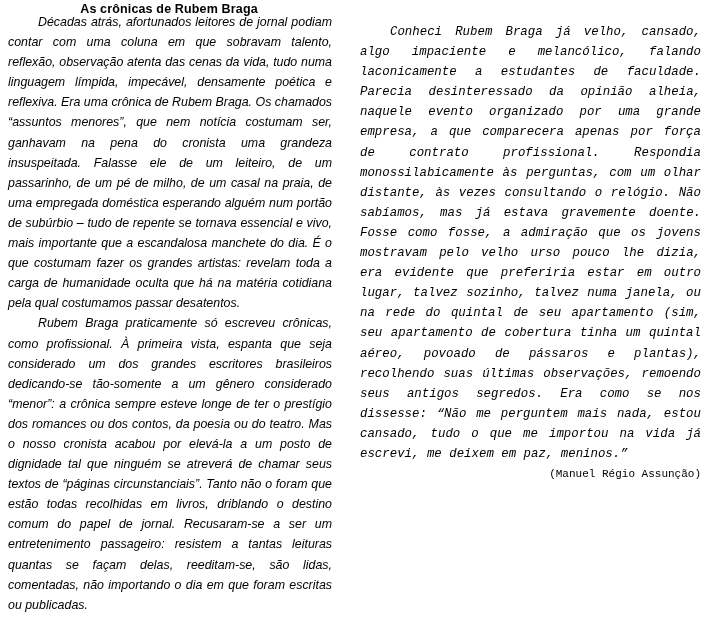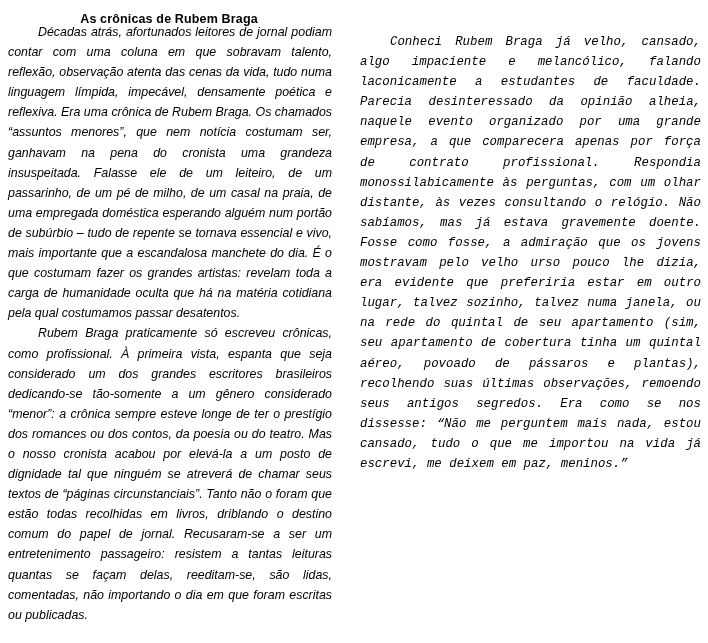--- a/index.html
+++ b/index.html
@@ -12,21 +12,20 @@
     height: 643px;
     overflow: hidden;
     font-family: "Liberation Sans", sans-serif;
     color: #000000;
   }
   .page {
     position: relative;
     width: 708px;
     height: 505px;
     box-sizing: border-box;
-    margin-top: 10px;
   }
   .doc-title {
     position: absolute;
     left: 8px;
     top: 1px;
     width: 322px;
     text-align: center;
     font-size: 12.5px;
     font-weight: bold;
     font-style: normal;
@@ -87,17 +86,18 @@
 
   <div class="columns">
 
     <div class="col col-left">
       <p class="body-par">Décadas atrás, afortunados leitores de jornal podiam contar com uma coluna em que sobravam talento, reflexão, observação atenta das cenas da vida, tudo numa linguagem límpida, impecável, densamente poética e reflexiva. Era uma crônica de Rubem Braga. Os chamados “assuntos menores”, que nem notícia costumam ser, ganhavam na pena do cronista uma grandeza insuspeitada. Falasse ele de um leiteiro, de um passarinho, de um pé de milho, de um casal na praia, de uma empregada doméstica esperando alguém num portão de subúrbio – tudo de repente se tornava essencial e vivo, mais importante que a escandalosa manchete do dia. É o que costumam fazer os grandes artistas: revelam toda a carga de humanidade oculta que há na matéria cotidiana pela qual costumamos passar desatentos.</p>
       <p class="body-par">Rubem Braga praticamente só escreveu crônicas, como profissional. À primeira vista, espanta que seja considerado um dos grandes escritores brasileiros dedicando-se tão-somente a um gênero considerado “menor”: a crônica sempre esteve longe de ter o prestígio dos romances ou dos contos, da poesia ou do teatro. Mas o nosso cronista acabou por elevá-la a um posto de dignidade tal que ninguém se atreverá de chamar seus textos de “páginas circunstanciais”. Tanto não o foram que estão todas recolhidas em livros, driblando o destino comum do papel de jornal. Recusaram-se a ser um entretenimento passageiro: resistem a tantas leituras quantas se façam delas, reeditam-se, são lidas, comentadas, não importando o dia em que foram escritas ou publicadas.</p>
     </div>
 
     <div class="col col-right">
       <p class="body-par">Conheci Rubem Braga já velho, cansado, algo impaciente e melancólico, falando laconicamente a estudantes de faculdade. Parecia desinteressado da opinião alheia, naquele evento organizado por uma grande empresa, a que comparecera apenas por força de contrato profissional. Respondia monossilabicamente às perguntas, com um olhar distante, às vezes consultando o relógio. Não sabíamos, mas já estava gravemente doente. Fosse como fosse, a admiração que os jovens mostravam pelo velho urso pouco lhe dizia, era evidente que preferiria estar em outro lugar, talvez sozinho, talvez numa janela, ou na rede do quintal de seu apartamento (sim, seu apartamento de cobertura tinha um quintal aéreo, povoado de pássaros e plantas), recolhendo suas últimas observações, remoendo seus antigos segredos. Era como se nos dissesse: “Não me perguntem mais nada, estou cansado, tudo o que me importou na vida já escrevi, me deixem em paz, meninos.”</p>
+      <p class="body-par attribution">(Manuel Régio Assunção)</p>
     </div>
 
   </div>
 
 </div>
 
 </body></html>

